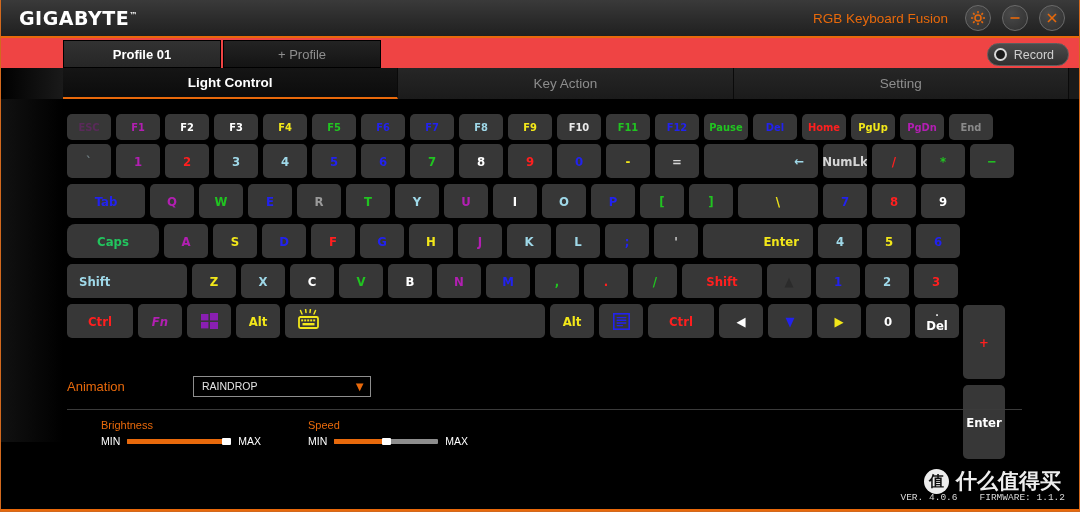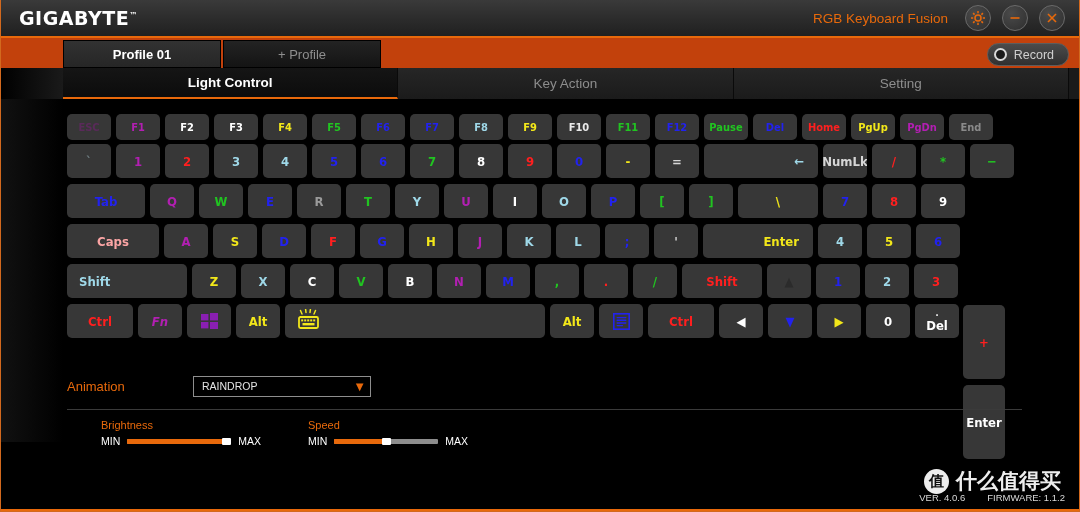--- a/index.html
+++ b/index.html
@@ -46,21 +46,21 @@
     display: flex; align-items: center; justify-content: center;
     color: #e8690b; font-size: 15px; line-height: 1;
     cursor: pointer;
   }
   .win-btn svg { display: block; }
 
   
   .profilebar {
     position: relative;
     height: 30px;
-    background: #c2410c;
+    background: #ef4444;
     display: flex; align-items: flex-end;
   }
   .profile-tab {
     height: 28px; min-width: 158px;
     margin-left: 2px;
     display: flex; align-items: center; justify-content: center;
     font-size: 13px; color: #8e8e8e;
     background: linear-gradient(180deg, #232323, #141414);
     border: 1px solid #000;
     cursor: pointer;
@@ -175,21 +175,21 @@
   .footer {
     position: absolute; right: 0; bottom: 0;
     width: 1078px; height: 50px;
     background: #000;
     border-bottom: 2px solid #e8690b;
   }
   .ver-row {
     position: absolute; right: 14px; bottom: 6px;
     display: flex; gap: 22px;
     color: #d9d9d9; font-size: 9.5px;
-    font-family: Liberation Sans, sans-serif;
+    font-family: Liberation Mono, monospace;
   }
   .watermark {
     position: absolute; right: 18px; bottom: 14px;
     display: flex; align-items: center; gap: 7px;
     color: #ffffff; font-size: 21px; font-weight: bold;
     opacity: .93;
   }
   .wm-circle {
     width: 25px; height: 25px; border-radius: 50%;
     background: #ffffff; color: #111;
@@ -317,21 +317,21 @@
           <div class="key" style="width: 44px; color: rgb(159, 216, 232);">O</div>
           <div class="key" style="width: 44px; color: rgb(34, 34, 238);">P</div>
           <div class="key" style="width: 44px; color: rgb(33, 196, 33);">[</div>
           <div class="key" style="width: 44px; color: rgb(33, 196, 33);">]</div>
           <div class="key" style="width: 80px; color: rgb(242, 231, 26);">\</div>
           <div class="key" style="width: 44px; color: rgb(34, 34, 238);">7</div>
           <div class="key" style="width: 44px; color: rgb(255, 31, 31);">8</div>
           <div class="key" style="width: 44px; color: rgb(255, 255, 255);">9</div>
         </div>
         <div class="kb-row row-a">
-          <div class="key" style="width: 92px; color: #fca5a5;">Caps</div>
+          <div class="key" style="width: 92px; color: #22c55e; border-radius: 8px;">Caps</div>
           <div class="key" style="width: 44px; color: rgb(178, 31, 178);">A</div>
           <div class="key" style="width: 44px; color: rgb(242, 231, 26);">S</div>
           <div class="key" style="width: 44px; color: rgb(34, 34, 238);">D</div>
           <div class="key" style="width: 44px; color: rgb(255, 31, 31);">F</div>
           <div class="key" style="width: 44px; color: rgb(34, 34, 238);">G</div>
           <div class="key" style="width: 44px; color: rgb(242, 231, 26);">H</div>
           <div class="key" style="width: 44px; color: rgb(178, 31, 178);">J</div>
           <div class="key" style="width: 44px; color: rgb(159, 216, 232);">K</div>
           <div class="key" style="width: 44px; color: rgb(159, 216, 232);">L</div>
           <div class="key" style="width: 44px; color: rgb(34, 34, 238);">;</div>

